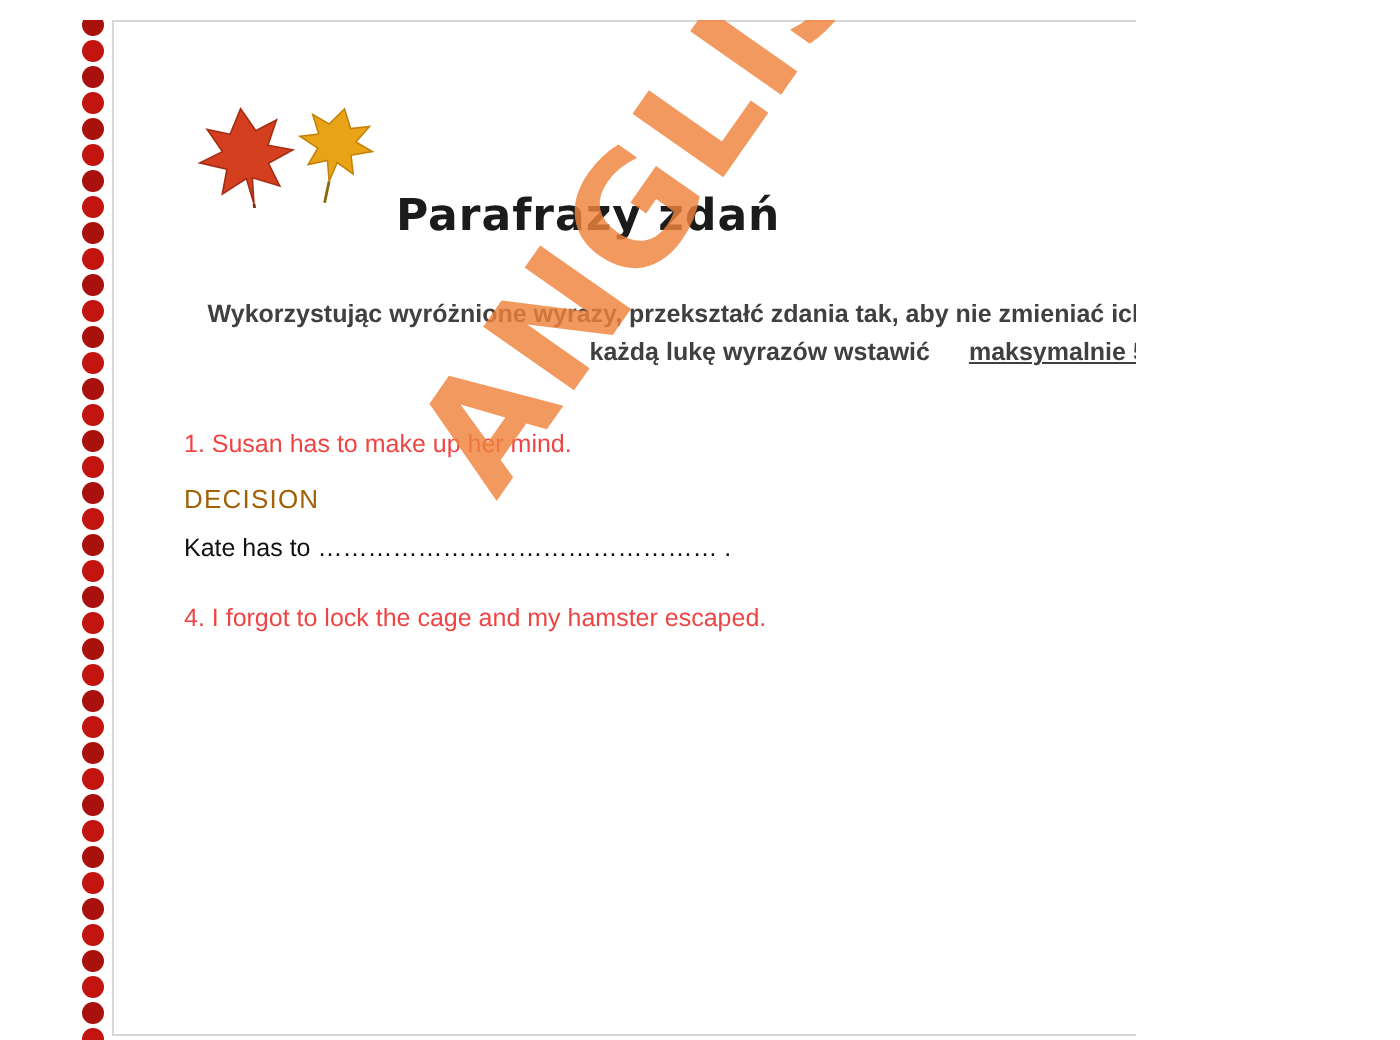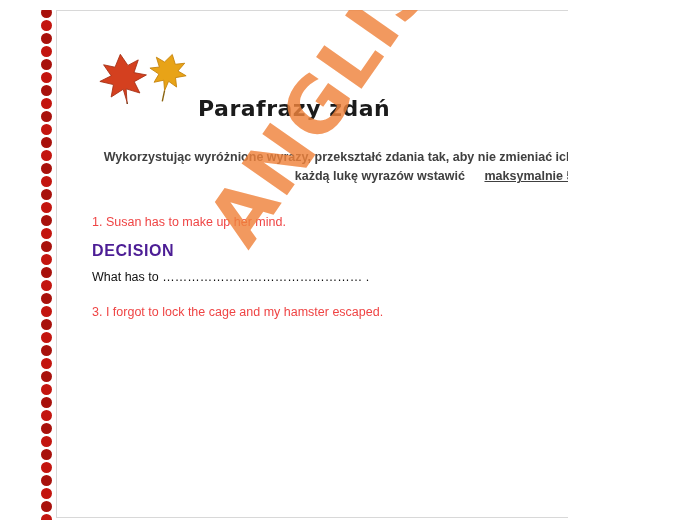--- a/index.html
+++ b/index.html
@@ -98,23 +98,23 @@
     width: 548px;
   }
   .item { margin-bottom: 4px; }
   .q-line {
     font-size: 12.5px;
     color: #ef4444;
     line-height: 1.3;
     padding: 6px 0 6px 0;
   }
   .keyword {
-    font-size: 16px;
-    font-weight: bold;
-    color: #4c1d95;
+    font-size: 13px;
+    font-weight: normal;
+    color: #a16207;
     letter-spacing: 0.6px;
     padding: 6px 0 8px 0;
   }
   .answer-line {
     font-size: 12.5px;
     color: #111111;
     padding: 2px 0 10px 0;
     white-space: nowrap;
     overflow: hidden;
   }
@@ -224,26 +224,26 @@
   <div class="instructions">
     <span>Wykorzystując wyróżnione wyrazy, przekształć zdania tak, aby nie zmieniać ich sensu. W</span>
     <br>
     <span>każdą lukę wyrazów wstawić </span><u>maksymalnie 5 wyrazów</u><span>.</span>
   </div>
 
   <div class="items" id="itemsRoot">
       <div class="item">
         <div class="q-line">1. Susan has to make up her mind.</div>
         <div class="keyword">DECISION</div>
-        <div class="answer-line">What has to ………………………………………… .</div>
+        <div class="answer-line">Kate has to ………………………………………… .</div>
       </div>
       <div class="item">
       </div>
       <div class="item">
-        <div class="q-line">3. I forgot to lock the cage and my hamster escaped.</div>
+        <div class="q-line">4. I forgot to lock the cage and my hamster escaped.</div>
       </div>
     </div>
 
   <div class="watermark">
     <div class="watermark-text">ANGLISTKA</div>
   </div>
 
   <div class="page-edge-top"></div>
 </div>
 

